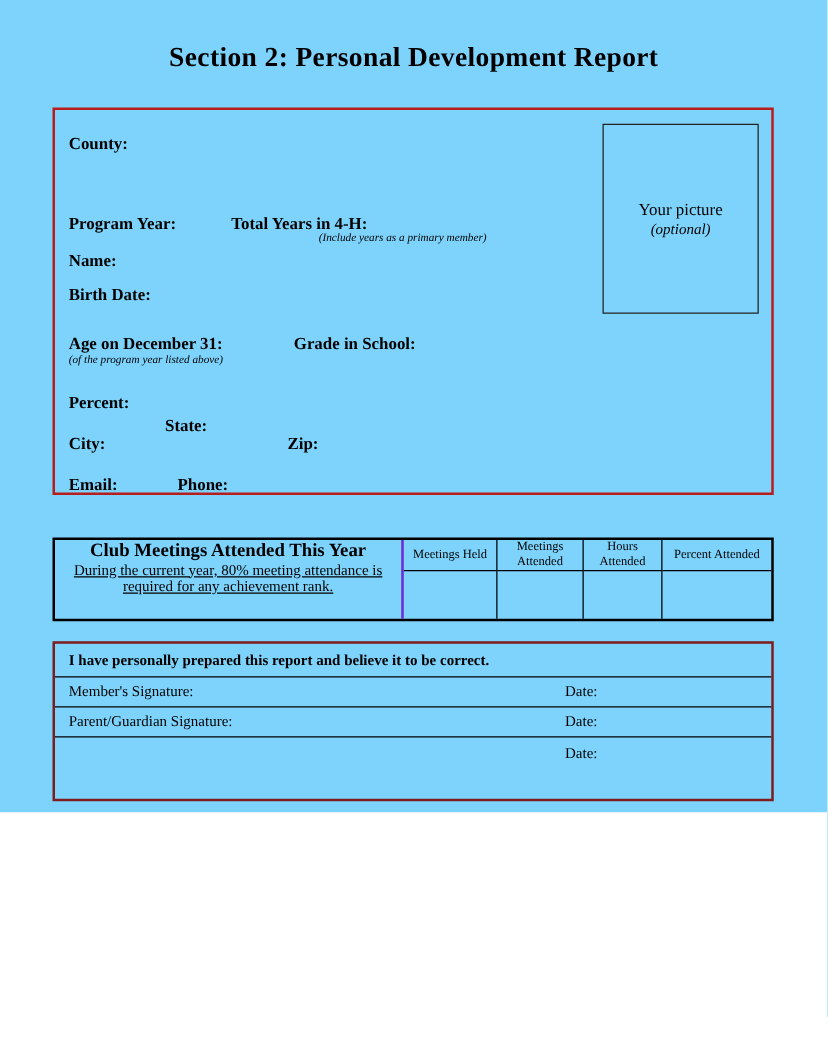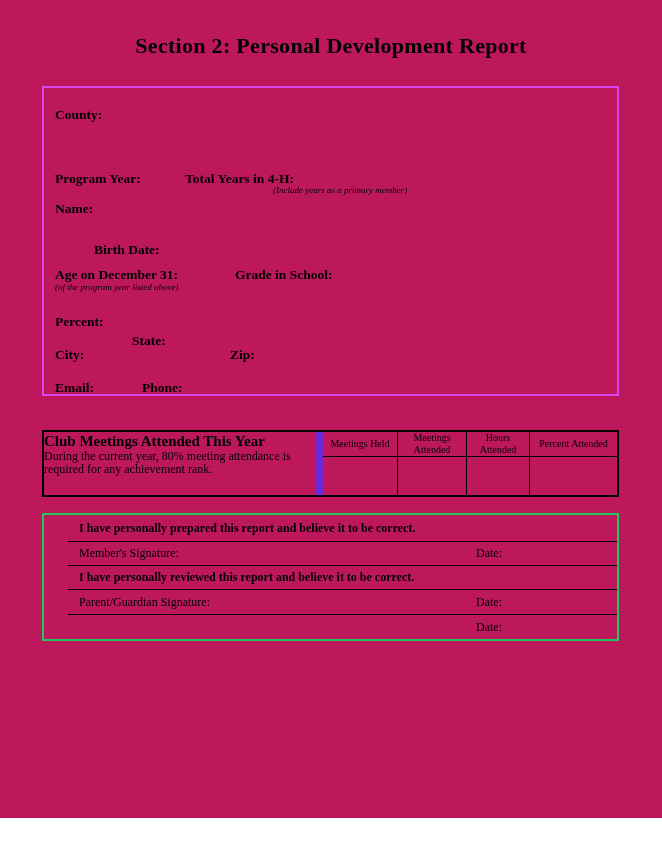--- a/index.html
+++ b/index.html
@@ -1,20 +1,20 @@
 <!DOCTYPE html>
 <html><head>
 <meta charset="utf-8">
 <style>
   html, body { margin: 0; padding: 0; background: #ffffff; }
   .page {
     position: relative;
     width: 662px;
-    height: 818px;
-    background: #be185d;
+    height: 650px;
+    background: #7dd3fc;
     color: #000000;
     font-family: "Liberation Serif", serif;
     overflow: hidden;
   }
   .page-title {
     position: absolute;
     top: 33px;
     left: 0;
     width: 100%;
     text-align: center;
@@ -22,21 +22,21 @@
     font-weight: bold;
     letter-spacing: 0.3px;
   }
   
   .member-box {
     position: absolute;
     left: 42px;
     top: 86px;
     width: 577px;
     height: 310px;
-    border: 2px solid #d946ef;
+    border: 2px solid #b91c1c;
     box-sizing: border-box;
     text-align: right;
   }
   .member-box .lbl {
     position: absolute;
     font-size: 13.5px;
     font-weight: bold;
     white-space: nowrap;
   }
   .member-box .note {
@@ -70,26 +70,26 @@
     height: 67px;
     border: 2px solid #000;
     box-sizing: border-box;
     display: grid;
     grid-template-columns: 279px 75px 69px 63px 1fr;
     grid-template-rows: 25px 1fr;
   }
   .meetings-info {
     grid-row: 1 / 3;
     grid-column: 1;
-    border-right: 7px solid #6d28d9;
-    text-align: left;
+    border-right: 2px solid #6d28d9;
+    text-align: center;
     padding-top: 1px;
   }
   .meetings-title { font-size: 15px; font-weight: bold; line-height: 1.1; }
-  .meetings-desc  { font-size: 12px; line-height: 1.15; padding: 0 0; }
+  .meetings-desc  { font-size: 12px; line-height: 1.15; padding: 0 0; text-decoration: underline; }
   .meetings-note  { font-size: 8.5px; font-style: italic; line-height: 1.1; }
   .m-col-header {
     display: flex;
     align-items: center;
     justify-content: center;
     text-align: center;
     font-size: 10px;
     line-height: 1.25;
     border-right: 1px solid #000;
     border-bottom: 1px solid #000;
@@ -98,25 +98,24 @@
   .m-col-header.last { border-right: none; }
   .m-cell { border-right: 1px solid #000; }
   .m-cell.last { border-right: none; }
   
   .signature-table {
     position: absolute;
     left: 42px;
     top: 513px;
     width: 577px;
     height: 128px;
-    border: 2px solid #22c55e;
+    border: 2px solid #7f1d1d;
     box-sizing: border-box;
     display: grid;
     grid-template-rows: 26px 24px 24px 25px 1fr;
-    padding-left: 24px;
   }
   .sig-row {
     position: relative;
     display: flex;
     align-items: center;
     padding-left: 11px;
     font-size: 12px;
     box-sizing: border-box;
   }
   .sig-row + .sig-row { border-top: 1px solid #000; }
@@ -141,33 +140,37 @@
 <body>
 
 <div class="page">
 
   <div class="page-title">Section 2: Personal Development Report</div>
 
   <div class="member-box">
     <span class="lbl" style="left:11px; top:19px;">County:</span>
     <span class="lbl" style="left:11px; top:83px;">Program Year:</span>
     <span class="lbl" style="left:141px; top:83px;">Total Years in 4-H:</span>
-    <span class="note" style="left:229px; top:97px;">(Include years as a primary member)</span>
+    <span class="note" style="left:211px; top:97px;">(Include years as a primary member)</span>
     <span class="lbl" style="left:11px; top:113px;">Name:</span>
-    <span class="lbl" style="left:11px; top:154px;margin-left:39px;">Birth Date:</span>
+    <span class="lbl" style="left:11px; top:140px;">Birth Date:</span>
     <span class="lbl" style="left:11px; top:179px;">Age on December 31:</span>
     <span class="lbl" style="left:191px; top:179px;">Grade in School:</span>
     <span class="note" style="left:11px; top:194px;">(of the program year listed above)</span>
     <span class="lbl" style="left:11px; top:226px;">Percent:</span>
     <span class="lbl" style="left:11px; top:259px;">City:</span>
     <span class="lbl" style="left:88px; top:245px;">State:</span>
     <span class="lbl" style="left:186px; top:259px;">Zip:</span>
     <span class="lbl" style="left:11px; top:292px;">Email:</span>
     <span class="lbl" style="left:98px; top:292px;">Phone:</span>
 
+    <div class="picture-box">
+      <span class="pic-line1">Your picture</span>
+      <span class="pic-line2">(optional)</span>
+    </div>
   </div>
 
   <div class="meetings-table">
     <div class="meetings-info">
       <div class="meetings-title">Club Meetings Attended This Year</div>
       <div class="meetings-desc">During the current year, 80% meeting attendance is required for any achievement rank.</div>
     </div>
     <div class="m-col-header">Meetings Held</div>
     <div class="m-col-header">Meetings Attended</div>
     <div class="m-col-header">Hours Attended</div>
@@ -179,23 +182,20 @@
   </div>
 
   <div class="signature-table">
     <div class="sig-row statement">
       <span>I have personally prepared this report and believe it to be correct.</span>
     </div>
     <div class="sig-row">
       <span>Member's Signature:</span>
       <span class="date-lbl">Date:</span>
     </div>
-    <div class="sig-row statement">
-      <span>I have personally reviewed this report and believe it to be correct.</span>
-    </div>
     <div class="sig-row">
       <span>Parent/Guardian Signature:</span>
       <span class="date-lbl">Date:</span>
     </div>
     <div class="sig-row">
       <span class="date-lbl">Date:</span>
     </div>
   </div>
 
 

